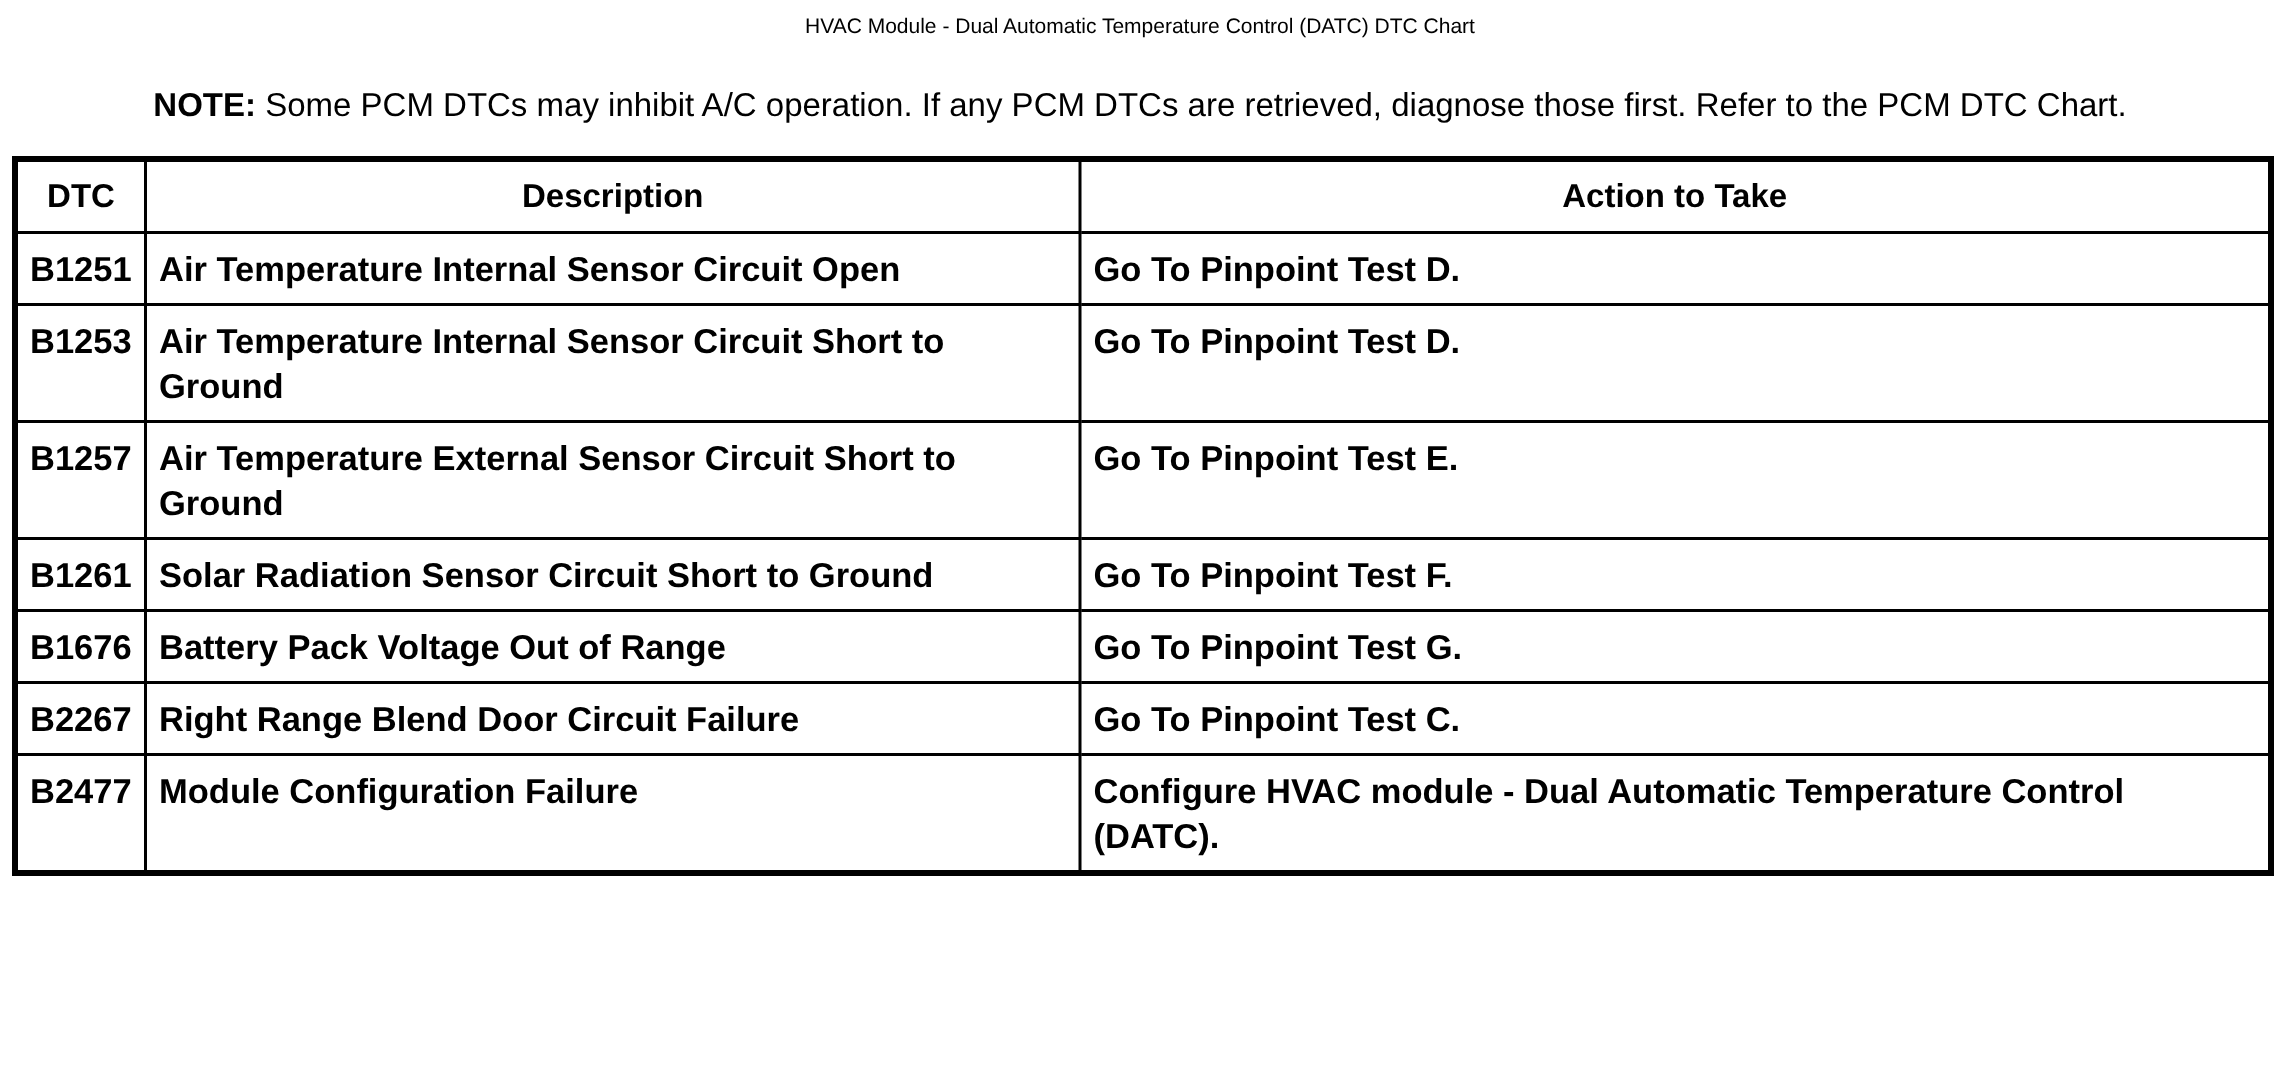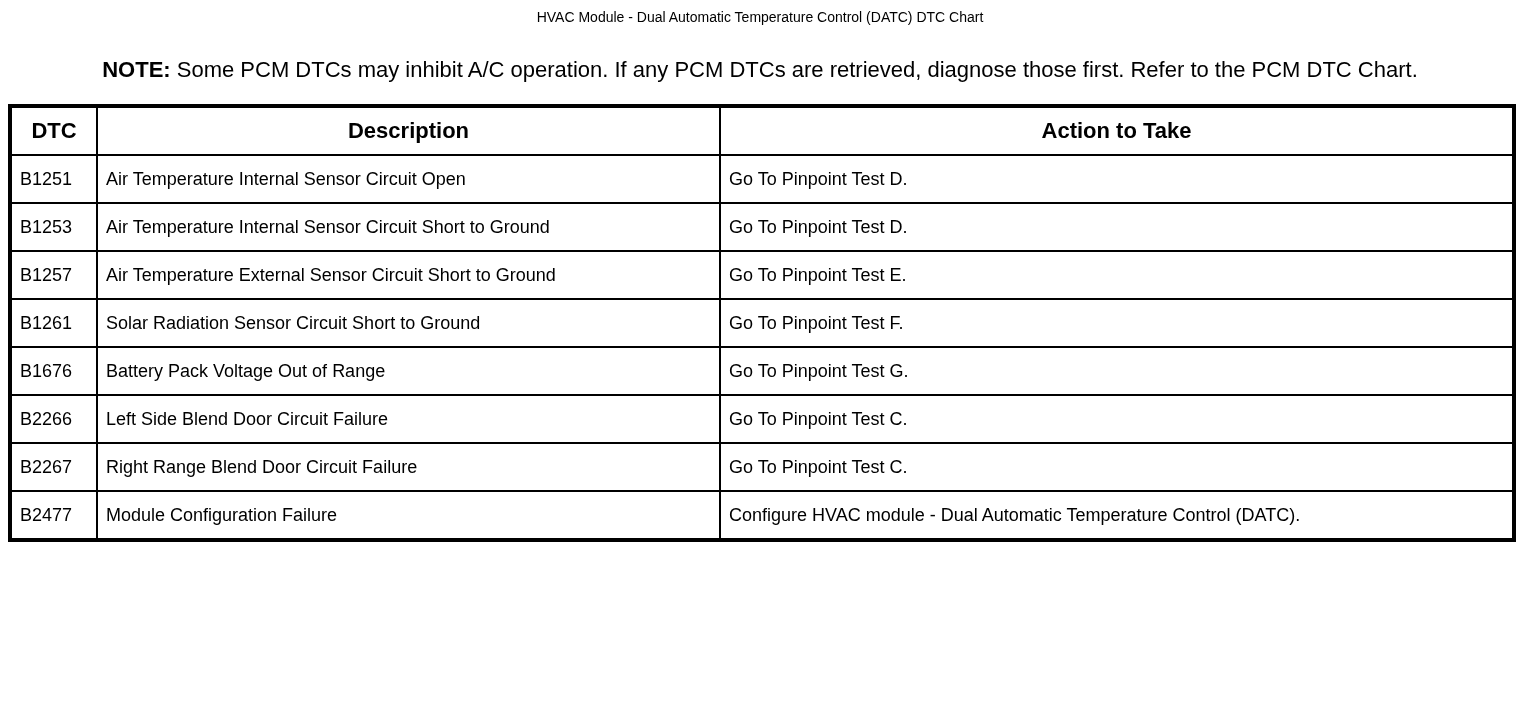--- a/index.html
+++ b/index.html
@@ -43,22 +43,22 @@
   }
   th {
     font-size: 22px;
     font-weight: bold;
     text-align: center;
     vertical-align: middle;
     padding: 10px 8px;
     line-height: 26px;
   }
   td {
-    font-size: 18px;
-    font-weight: normal;
+    font-size: 23px;
+    font-weight: bold;
     text-align: left;
     vertical-align: top;
     padding: 8px 10px 8px 8px;
     line-height: 30px;
   }
   col.col-dtc  { width: 87px; }
   col.col-desc { width: 623px; }
   col.col-act  { width: 794px; }
 </style>
 </head>
@@ -101,25 +101,20 @@
       <td>B1261</td>
       <td>Solar Radiation Sensor Circuit Short to Ground</td>
       <td>Go To Pinpoint Test F.</td>
     </tr>
     <tr>
       <td>B1676</td>
       <td>Battery Pack Voltage Out of Range</td>
       <td>Go To Pinpoint Test G.</td>
     </tr>
     <tr>
-      <td>B2266</td>
-      <td>Left Side Blend Door Circuit Failure</td>
-      <td>Go To Pinpoint Test C.</td>
-    </tr>
-    <tr>
       <td>B2267</td>
       <td>Right Range Blend Door Circuit Failure</td>
       <td>Go To Pinpoint Test C.</td>
     </tr>
     <tr>
       <td>B2477</td>
       <td>Module Configuration Failure</td>
       <td>Configure HVAC module - Dual Automatic Temperature Control (DATC).</td>
     </tr>
   </tbody>

